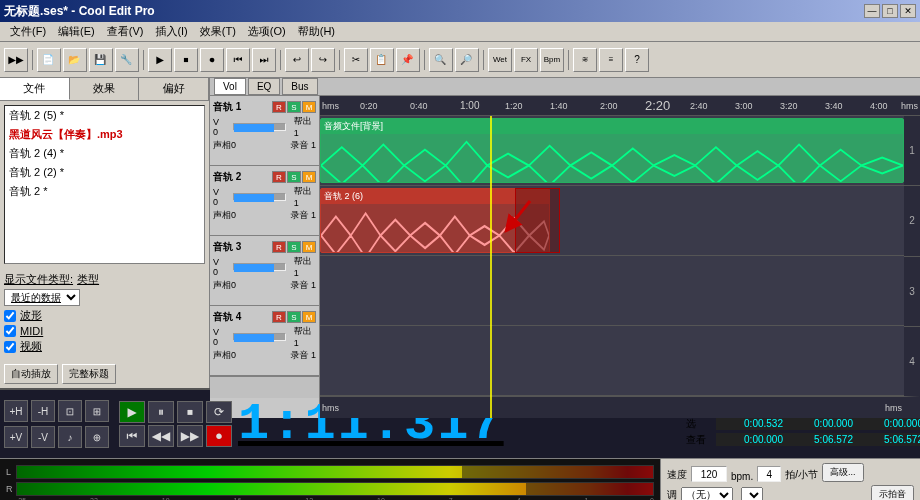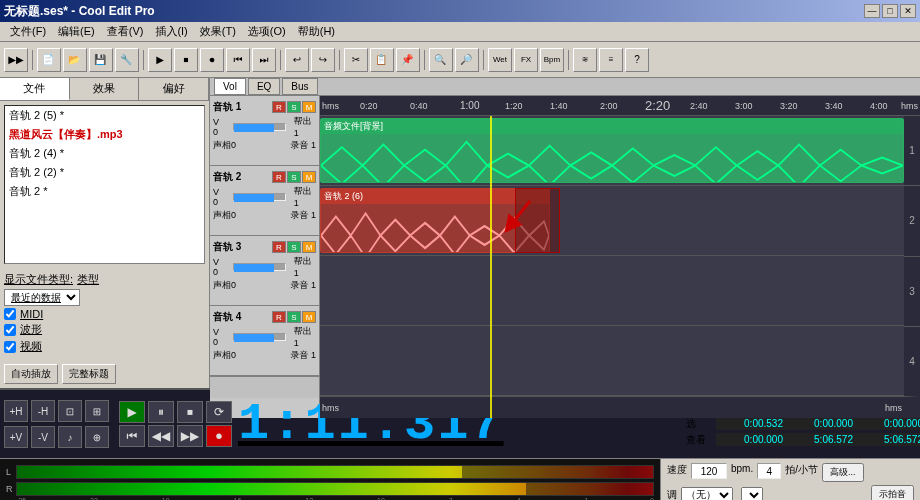--- a/index.html
+++ b/index.html
@@ -167,26 +167,26 @@
         <span class="ft-label">显示文件类型:</span>
         <span>类型</span>
       </div>
       <div class="ft-row">
         <select class="ft-select">
           <option>最近的数据</option>
         </select>
       </div>
       <div class="ft-row">
         <input type="checkbox" checked="" class="ft-check" style="">
-        <span>MIDI</span>
+        <span>波形</span>
+        <span style="flex:1"></span>
       </div>
       <div class="ft-row">
         <input type="checkbox" checked="" class="ft-check" style="">
-        <span>波形</span>
-        <span style="flex:1"></span>
+        <span>MIDI</span>
       </div>
       <div class="ft-row">
         <input type="checkbox" checked="" class="ft-check" style="">
         <span>视频</span>
       </div>
     </div>
     <div id="bottom-btns">
       <button class="small-btn">自动插放</button>
       <button class="small-btn">完整标题</button>
     </div>
@@ -459,21 +459,21 @@
       <span style="font-size:7px; color:#777;">-13</span>
       <span style="font-size:7px; color:#777;">-10</span>
       <span style="font-size:7px; color:#777;">-7</span>
       <span style="font-size:7px; color:#777;">-4</span>
       <span style="font-size:7px; color:#777;">-1</span>
       <span style="font-size:7px; color:#777;">0</span>
     </div>
   </div>
 
   <div style="width:260px; background:#d4d0c8; border-left:1px solid #808080; padding:4px 6px; display:flex; flex-direction:column; gap:3px;">
-    <div style="display:flex; align-items:flex-start; gap:4px;">
+    <div style="display:flex; align-items:flex-end; gap:4px;">
       <span style="font-size:10px;">速度</span>
       <input type="text" value="120" style="width: 36px; height: 16px; font-size: 10px; text-align: center; border: 1px inset;">
       <span style="font-size:10px;">bpm.</span>
       <input type="text" value="4" style="width: 24px; height: 16px; font-size: 10px; text-align: center; border: 1px inset;">
       <span style="font-size:10px;">拍/小节</span>
       <button style="padding:1px 6px; font-size:9px;">高级...</button>
     </div>
     <div style="display:flex; align-items:center; gap:4px;">
       <span style="font-size:10px;">调</span>
       <select style="height:16px; font-size:10px;">

